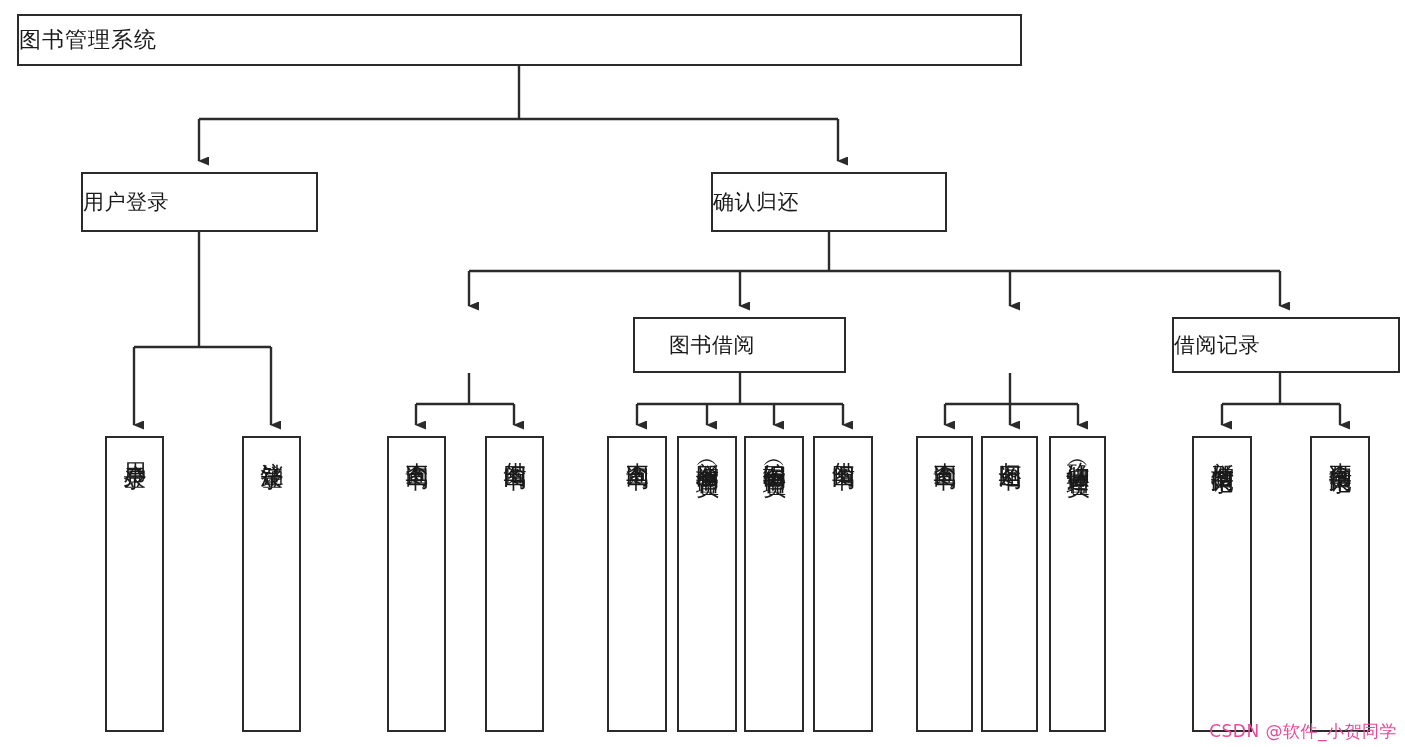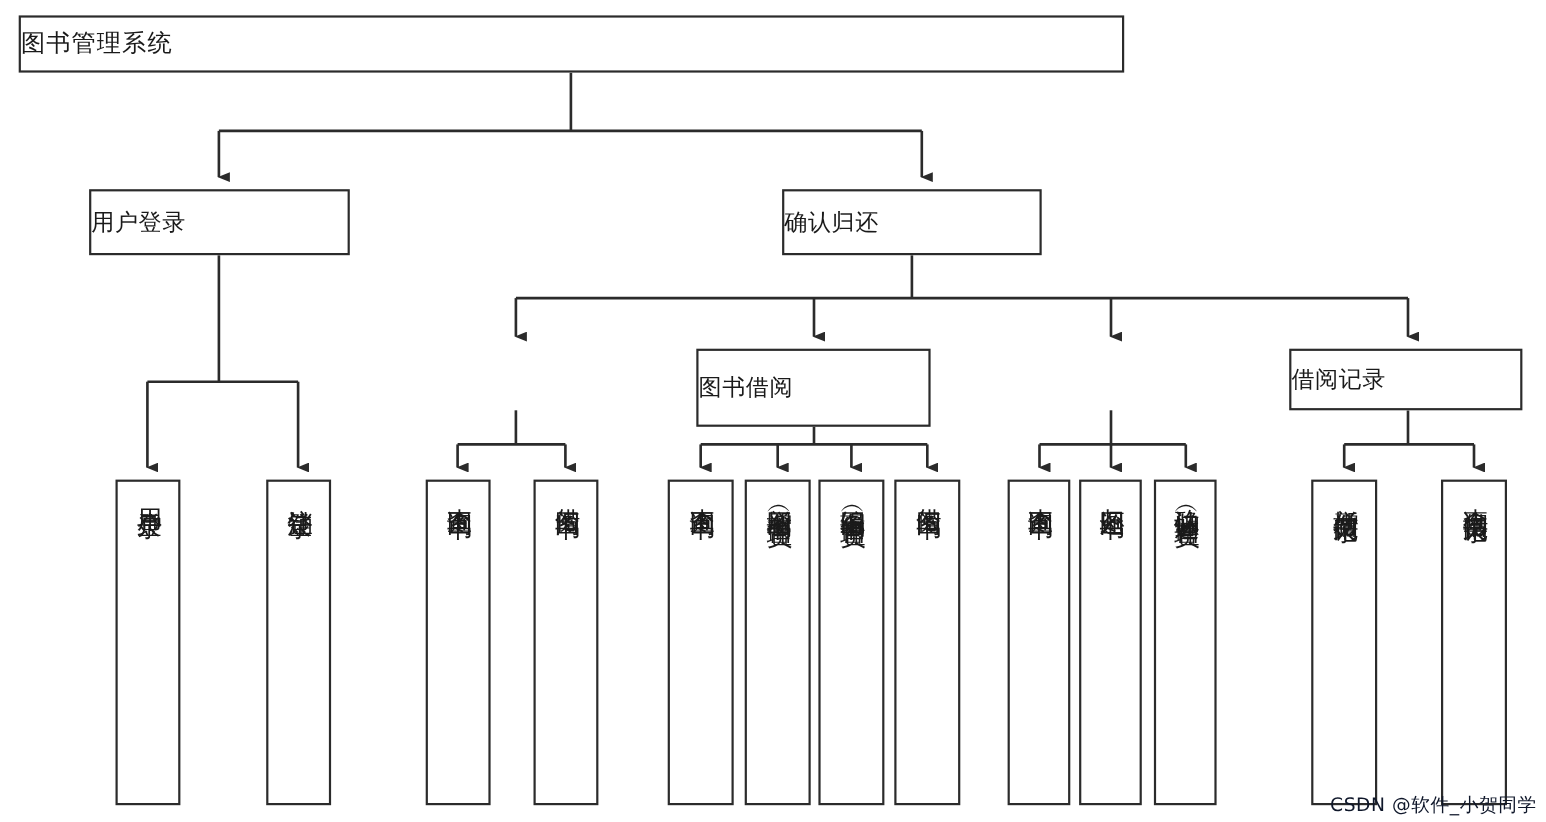--- a/index.html
+++ b/index.html
@@ -60,21 +60,21 @@
     font-size: 23px;
     line-height: 1.04;
     letter-spacing: 2px;
     white-space: pre;
   }
   #watermark {
     position: absolute;
     right: 8px;
     bottom: 4px;
     font-size: 17px;
-    color: #0f172a;
+    color: #ec4899;
     letter-spacing: 0.5px;
     user-select: none;
     pointer-events: none;
     white-space: nowrap;
   }
 </style>
 </head>
 <body>
 
 <div id="diagram-root">
@@ -145,24 +145,24 @@
     <span class="node-label">图书管理系统</span>
   </div>
 
   <div class="node horiz" style="left:81px; top:172px; width:237px; height:60px;">
     <span class="node-label">用户登录</span>
   </div>
   <div class="node horiz" style="left:711px; top:172px; width:236px; height:60px;">
     <span class="node-label">确认归还</span>
   </div>
 
-  <div class="node horiz" style="left:633px; top:317px; width:213px; height:71px;">
+  <div class="node horiz" style="left:633px; top:317px; width:213px; height:56px;padding-left:34px;">
     <span class="node-label">图书借阅</span>
   </div>
-  <div class="node horiz" style="left:1172px; top:317px; width:212px; height:56px;">
+  <div class="node horiz" style="left:1172px; top:317px; width:228px; height:56px;">
     <span class="node-label">借阅记录</span>
   </div>
 
   <div class="node leaf" style="left:105px; top:436px; width:59px; height:296px;">
     <span class="node-label">用户登录</span>
   </div>
   <div class="node leaf" style="left:242px; top:436px; width:59px; height:296px;">
     <span class="node-label">注销登录</span>
   </div>
 

